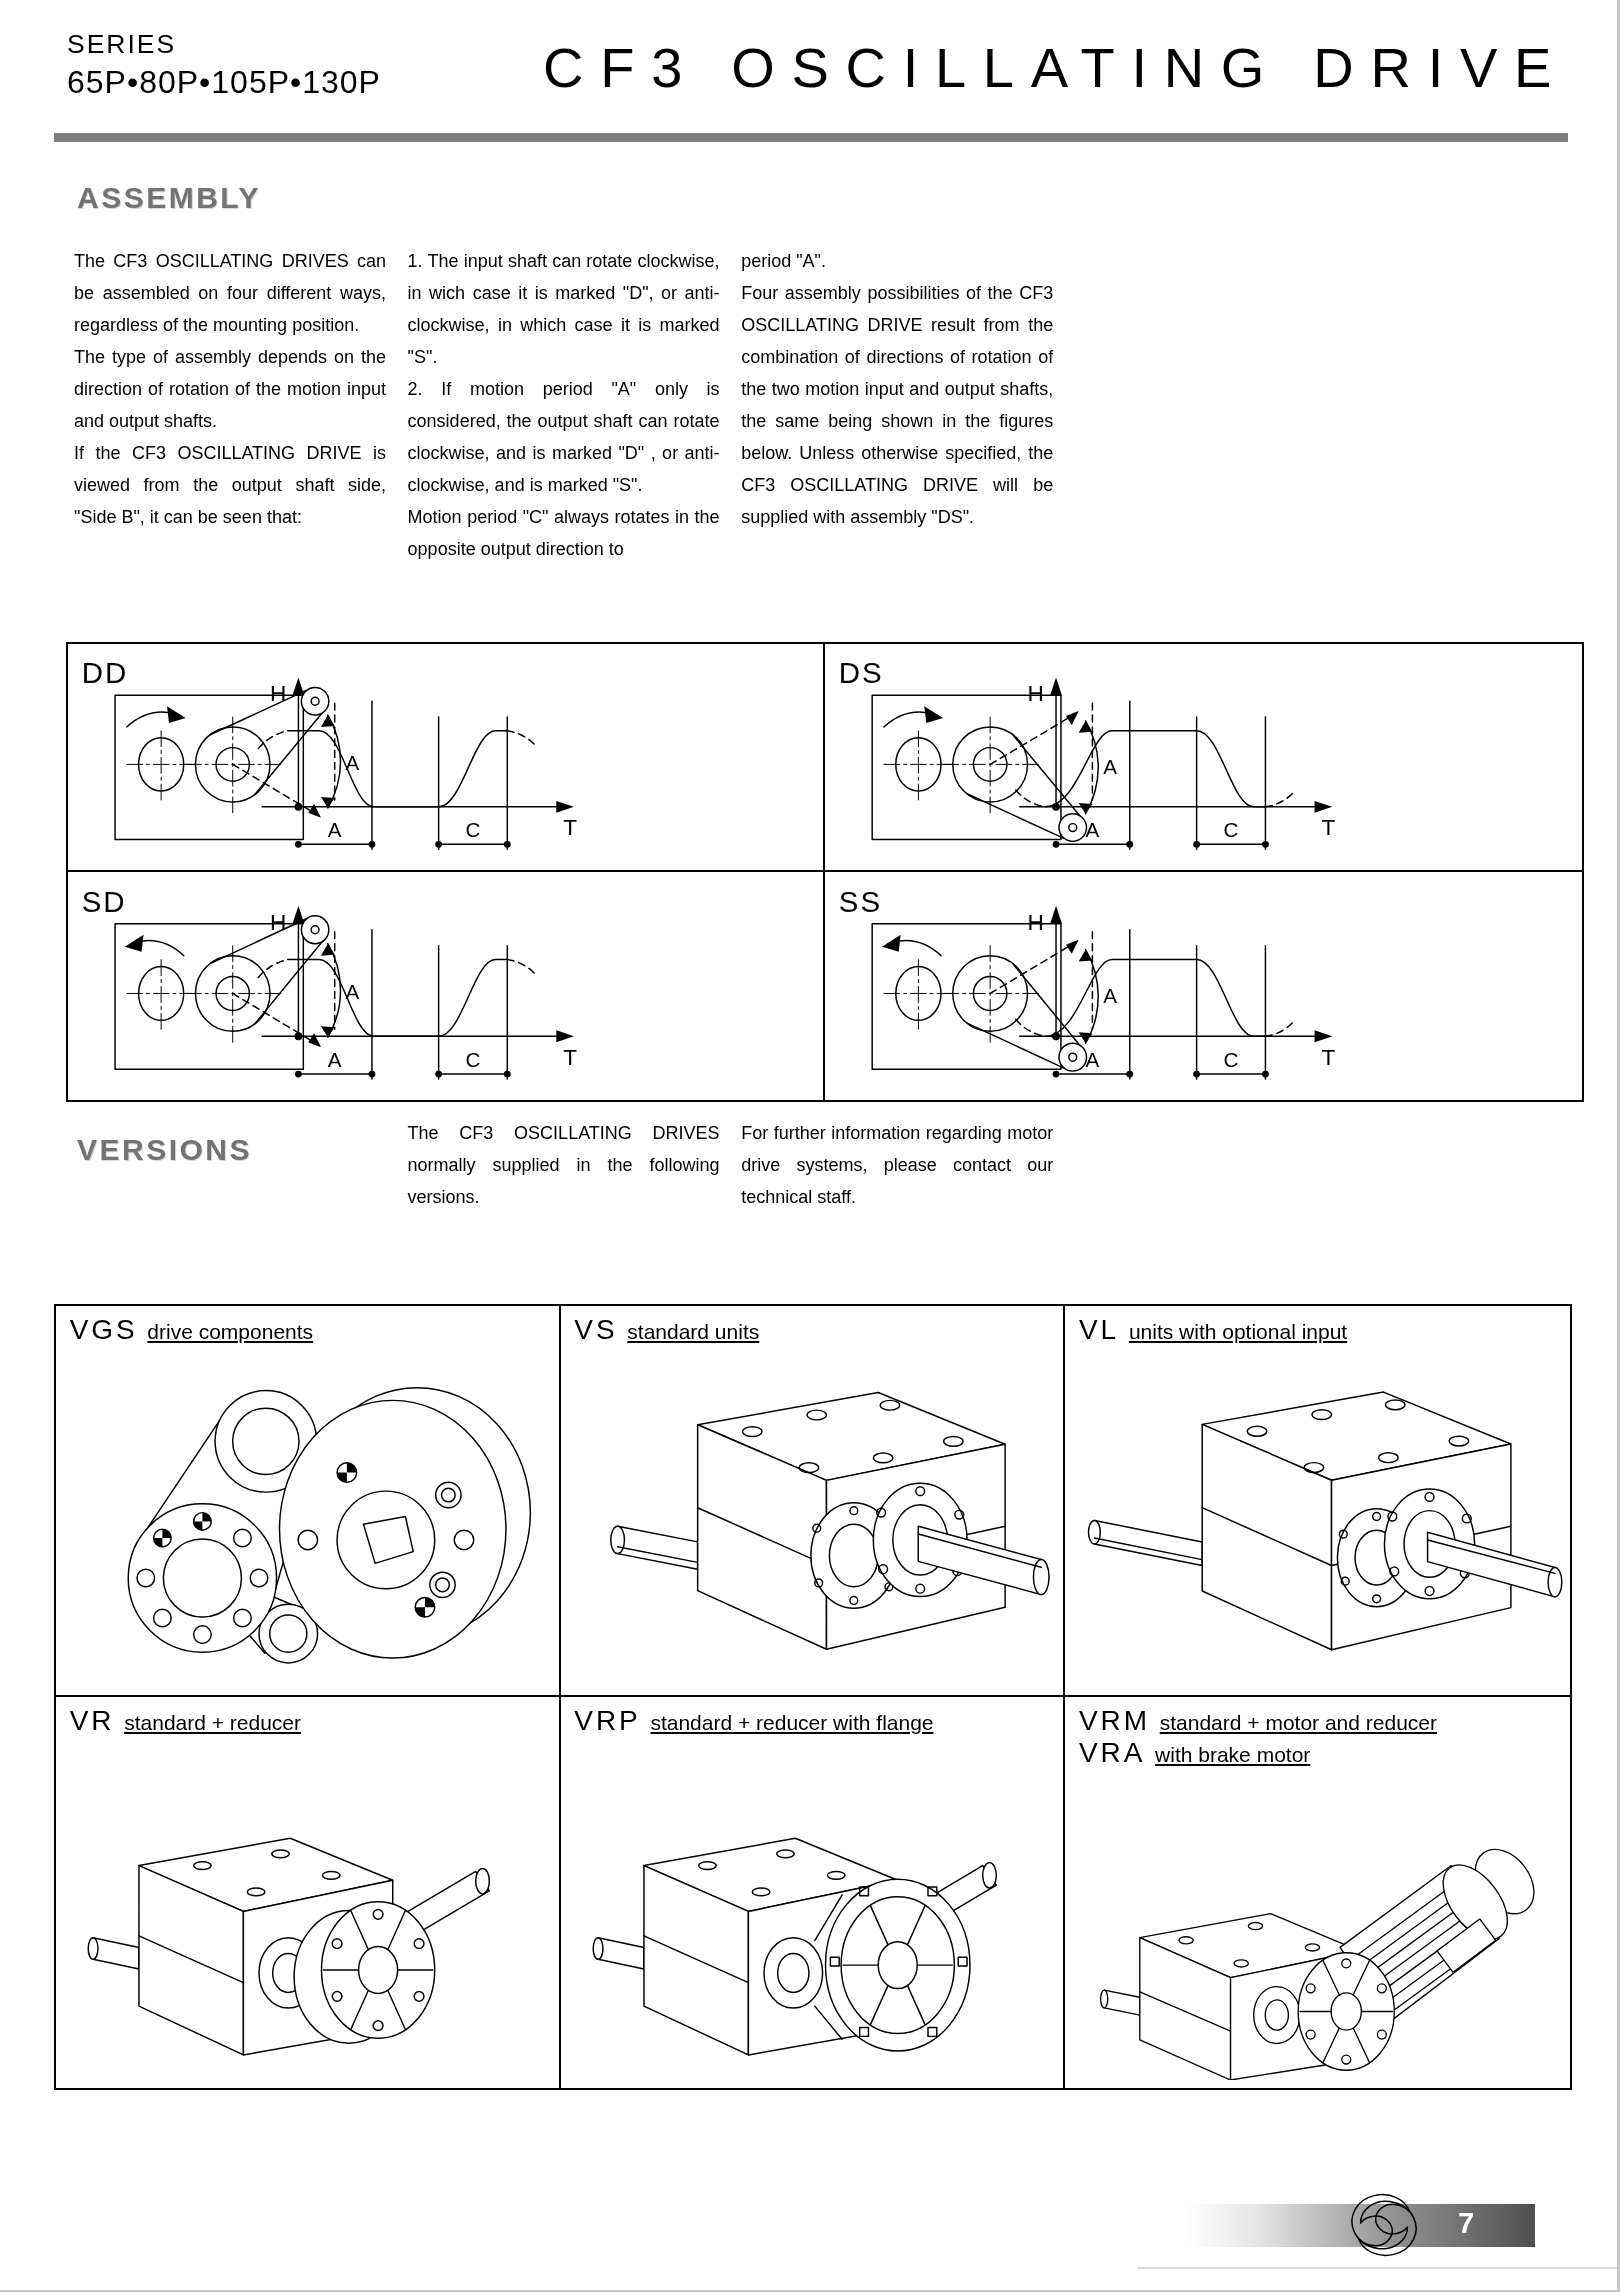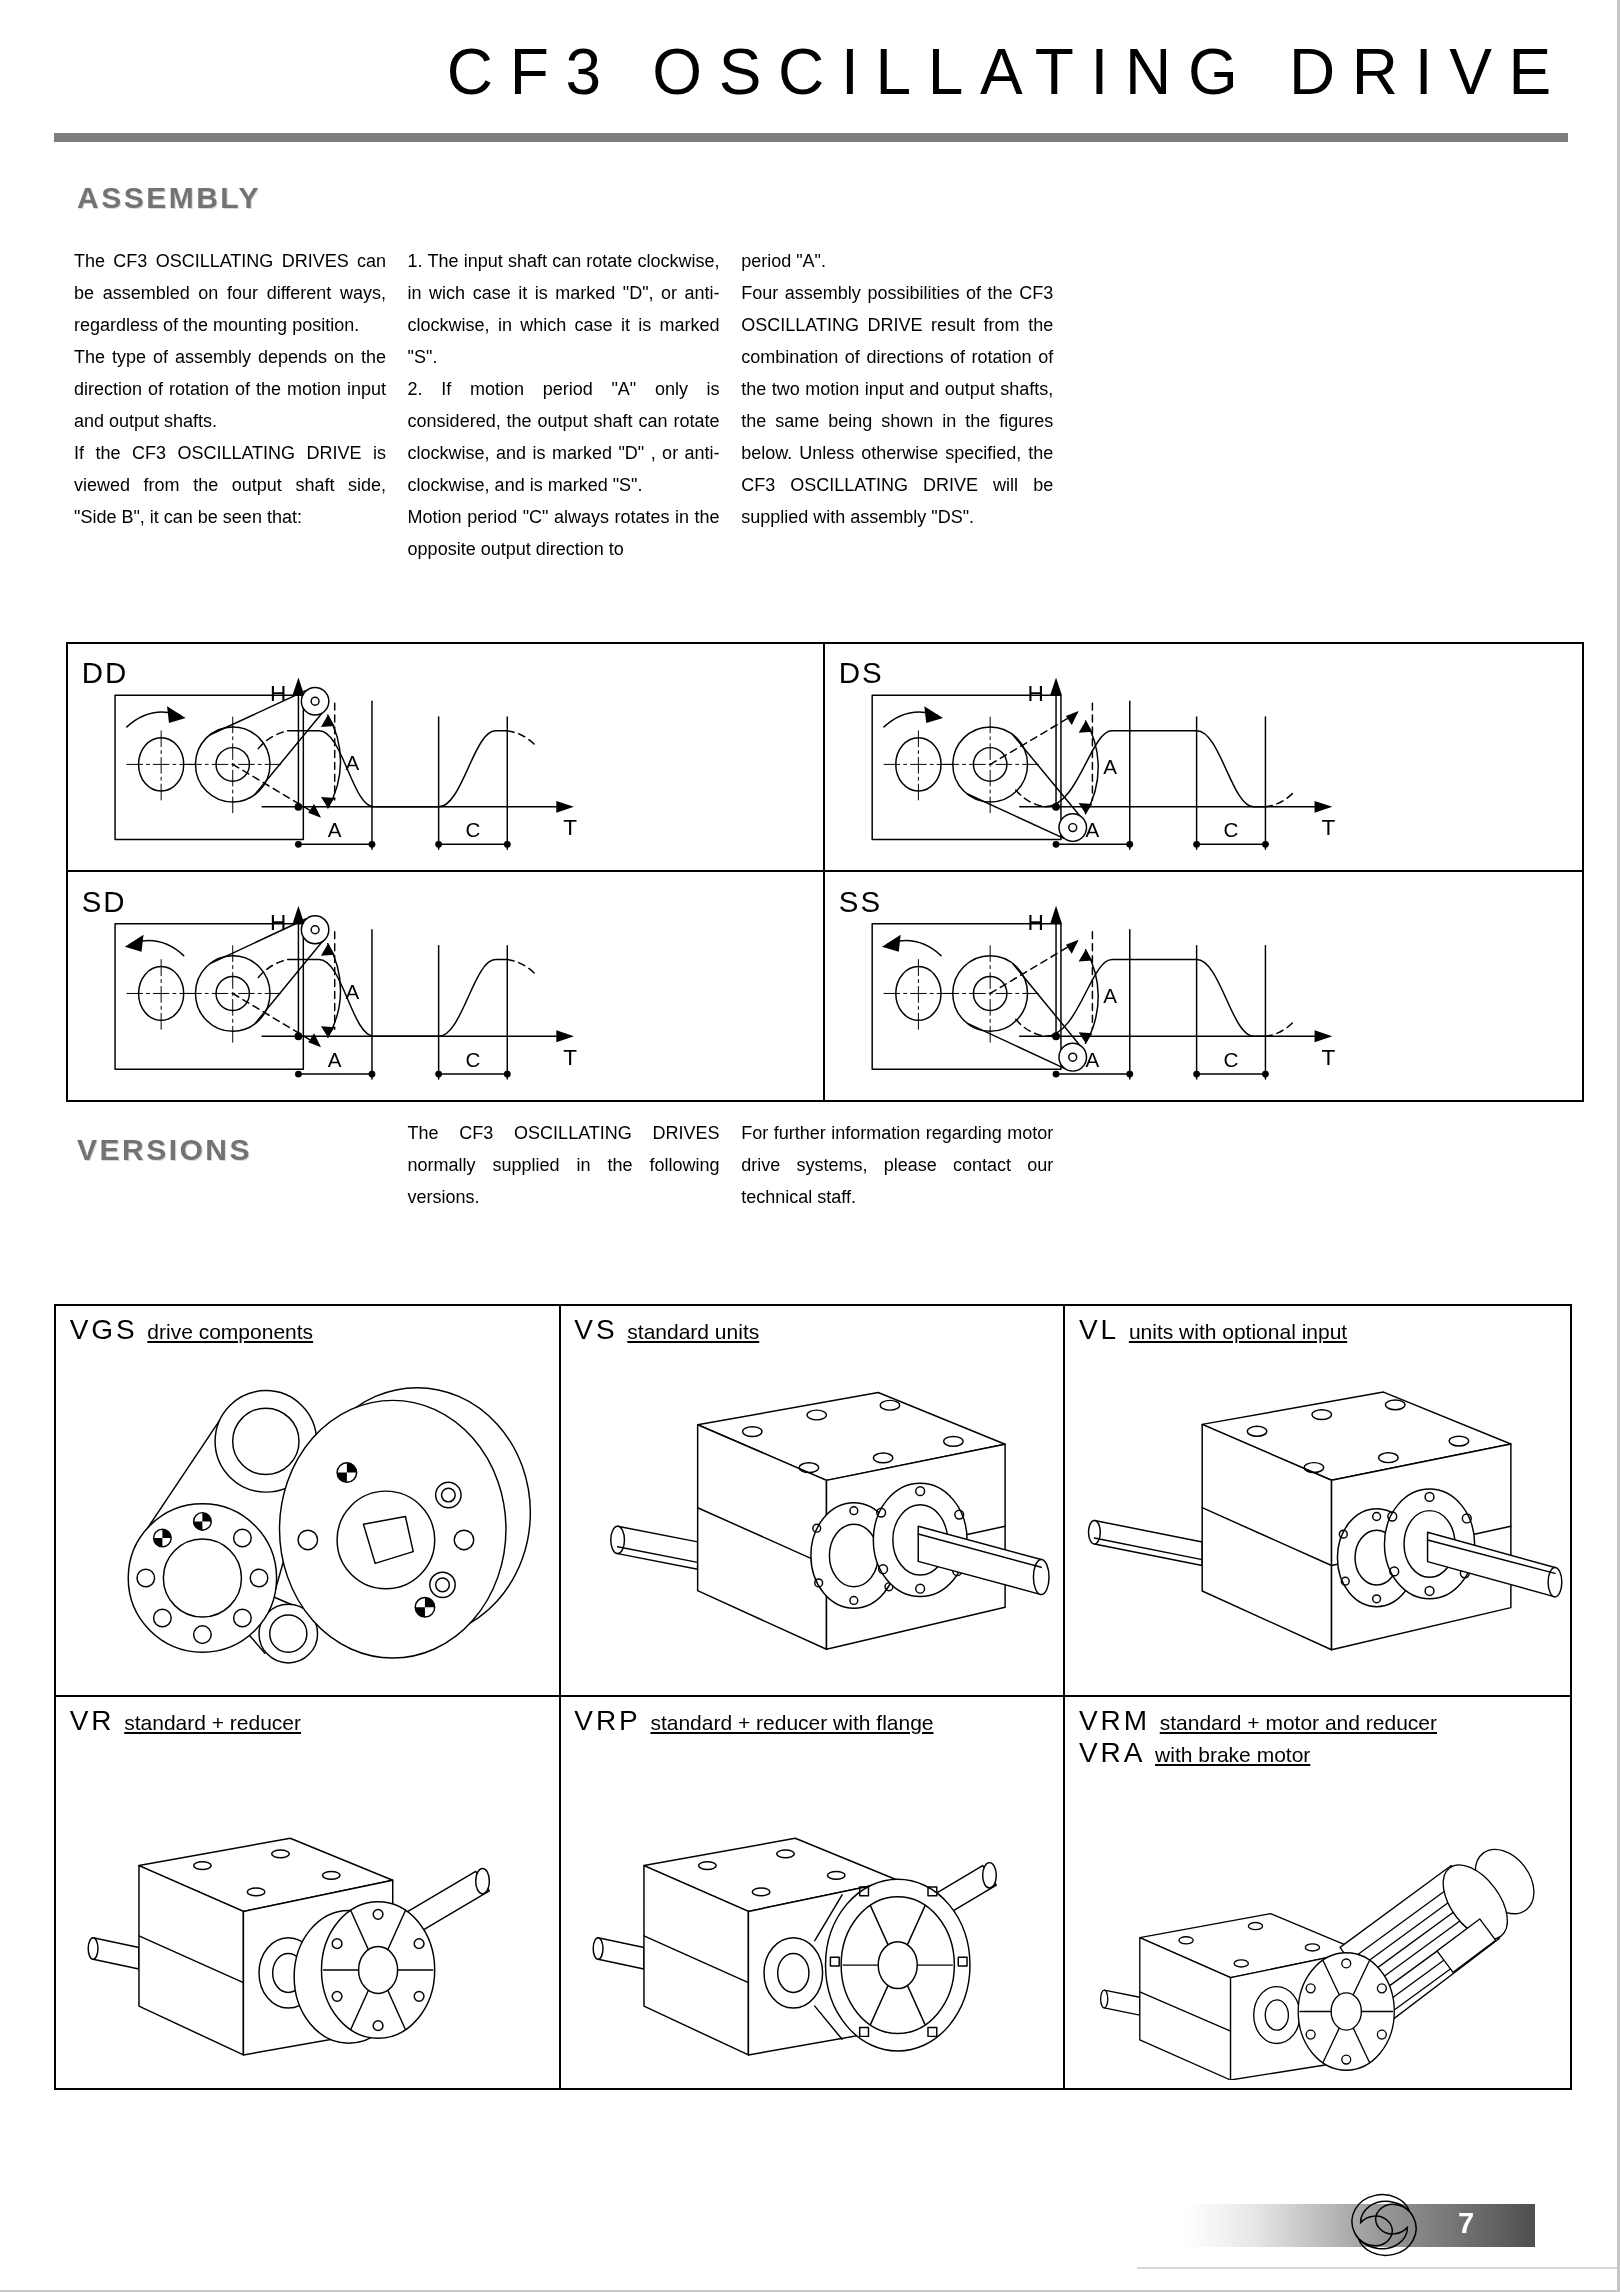--- a/index.html
+++ b/index.html
@@ -2,21 +2,21 @@
 <html><head>
 <meta charset="utf-8">
 <style>
   html,body{margin:0;padding:0;background:#fff;}
   .page{position:relative;width:1620px;height:2293px;background:#fff;overflow:hidden;
         font-family:"Liberation Sans",sans-serif;color:#000;}
   
   .series-block{position:absolute;left:67px;top:29px;}
   .series-label{font-size:26.5px;letter-spacing:2px;}
   .series-values{font-size:32px;letter-spacing:1px;margin-top:3.9px;}
-  .doc-title{position:absolute;right:52px;top:35px;font-size:64px;letter-spacing:16.7px;
+  .doc-title{position:absolute;right:52px;top:35px;font-size:56px;letter-spacing:16.7px;
              white-space:nowrap;font-weight:400;}
   .header-rule{position:absolute;left:54px;top:133px;width:1514px;height:8.8px;background:#7d7d7d;}
   
   .section-heading{position:absolute;margin:16px;color:#737373;font-size:30px;font-weight:bold;
                    letter-spacing:2.5px;text-shadow:1px 1px 0 #d9d9d9;}
   .assembly-heading{left:61px;top:165px;}
   .versions-heading{left:61px;top:1117px;}
   
   .text-cols{position:absolute;left:74px;top:245px;display:grid;
              grid-template-columns:312px 312px 312px;column-gap:21.6px;}
@@ -61,20 +61,24 @@
   .page-num{position:absolute;left:1458px;top:2207px;font-size:29px;font-weight:bold;color:#fff;}
   .scan-line{position:absolute;left:1137px;top:2267px;width:483px;height:2px;background:#d9d9d9;}
   .edge-r{position:absolute;right:0;top:0;width:2.9px;height:100%;background:#c6c6c6;}
   .edge-b{position:absolute;left:0;bottom:0;width:100%;height:2.9px;background:#c6c6c6;}
 </style>
 </head>
 <body>
 
 <div class="page">
 
+  <div class="series-block">
+    <div class="series-label">SERIES</div>
+    <div class="series-values">65P•80P•105P•130P</div>
+  </div>
   <div class="doc-title">CF3 OSCILLATING DRIVE</div>
   <div class="header-rule"></div>
 
   <h2 class="section-heading assembly-heading">ASSEMBLY</h2>
 
   <div class="text-cols">
     <div>
       <p>The CF3 OSCILLATING DRIVES can be assembled on four different ways, regardless of the mounting position.</p>
       <p>The type of assembly depends on the direction of rotation of the motion input and output shafts.</p>
       <p>If the CF3 OSCILLATING DRIVE is viewed from the output shaft side, "Side B", it can be seen that:</p>

